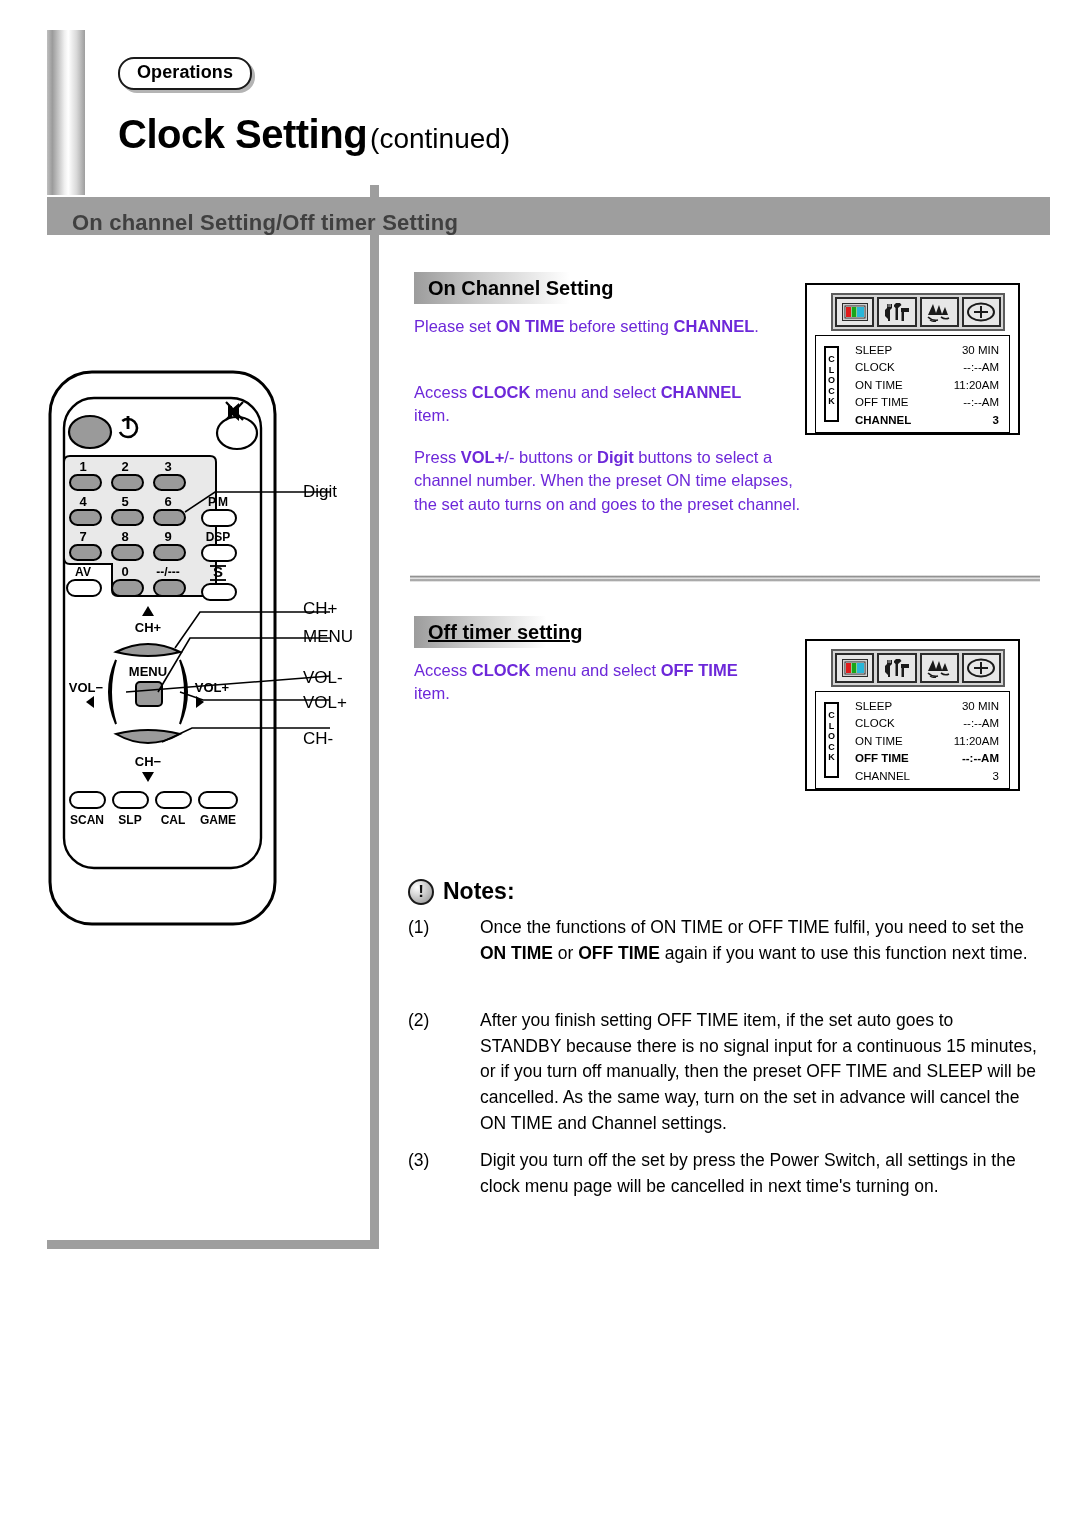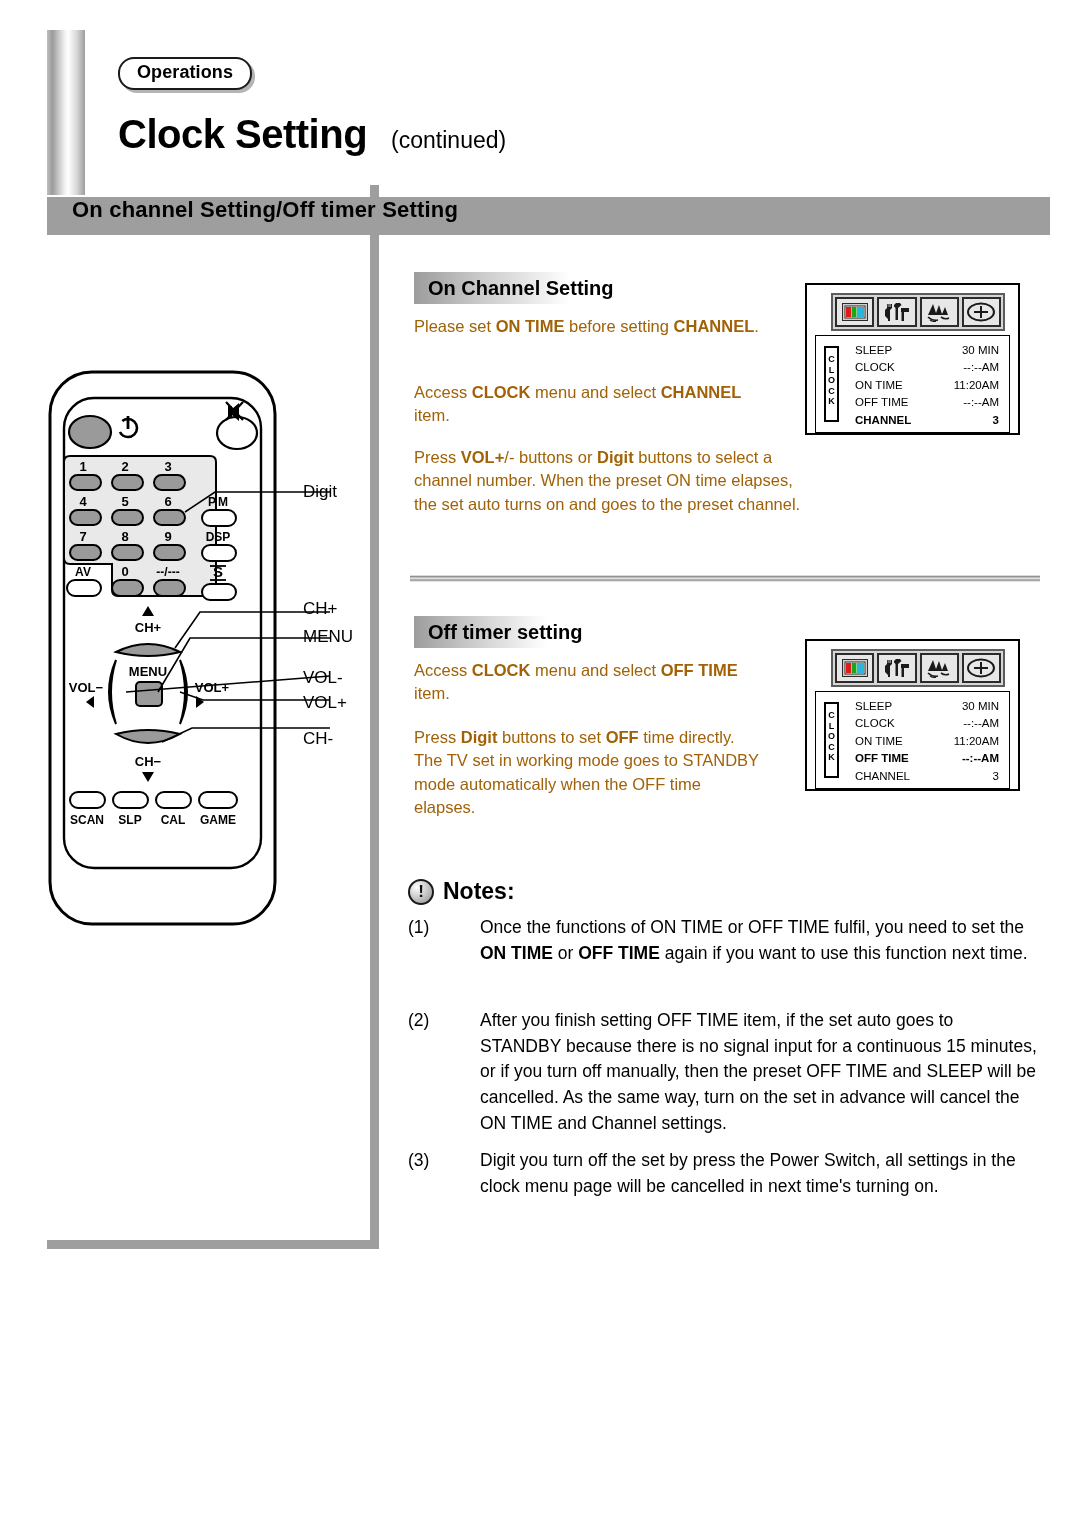--- a/index.html
+++ b/index.html
@@ -66,63 +66,63 @@
     left: 118px;
     top: 112px;
     white-space: nowrap;
   }
   .title-main {
     font-size: 40px;
     font-weight: bold;
     letter-spacing: -0.5px;
   }
   .title-sub {
-    font-size: 23px;
+    font-size: 28px;
     font-weight: normal;
-    margin-left: 24px;
+    margin-left: 3px;
   }
 
   
   .band {
     position: absolute;
     left: 47px;
     top: 197px;
     width: 1003px;
     height: 38px;
     background: #9e9e9e;
   }
   .band-label {
     position: absolute;
     left: 72px;
-    top: 197px;
-    color: #000000;
+    top: 210px;
+    color: #404040;
     font-size: 22px;
     font-weight: bold;
     letter-spacing: .2px;
   }
 
   
   .chip {
     position: absolute;
     height: 32px;
     line-height: 32px;
     padding: 0 16px 0 14px;
     font-size: 20px;
     font-weight: bold;
     background: linear-gradient(to right, #9c9c9c 0%, #c9c9c9 30%, #ffffff 72%, #ffffff 100%);
   }
   #chip-onchannel { left: 414px; top: 272px; }
-  #chip-offtimer  { left: 414px; top: 616px; }
+  #chip-offtimer  { left: 414px; top: 616px; text-decoration: underline; }
 
   
   .para {
     position: absolute;
     font-size: 16.5px;
     line-height: 1.42;
-    color: #a16207;
+    color: #6d28d9;
   }
   .para b { font-weight: bold; }
 
   #p-on-1  { left: 414px; top: 315px; width: 360px; }
   #p-on-2  { left: 414px; top: 381px; width: 360px; }
   #p-on-3  { left: 414px; top: 446px; width: 390px; }
 
   #p-off-1 { left: 414px; top: 659px; width: 340px; }
   #p-off-2 { left: 414px; top: 726px; width: 350px; }
 
@@ -361,23 +361,20 @@
     </div>
   </div>
 
   <div class="hr-grad"></div>
 
   <div class="chip" id="chip-offtimer">Off timer setting</div>
 
   <div class="para" id="p-off-1">
     Access <b>CLOCK</b> menu and select <b>OFF TIME</b> item.
   </div>
-  <div class="para" id="p-off-2">
-    Press <b>Digit</b> buttons to set <b>OFF</b> time directly. The TV set in working mode goes to STANDBY mode automatically when the OFF time elapses.
-  </div>
 
   <div class="osd" id="osd-2">
     <div class="osd-iconbar">
       <div class="osd-icon">
         <svg width="26" height="18" viewBox="0 0 26 18">
           <rect x="0.5" y="0.5" width="25" height="17" fill="#cfcfcf" stroke="#2b2b2b"></rect>
           <rect x="3" y="3" width="20" height="12" fill="#ffffff" stroke="#2b2b2b" stroke-width="1"></rect>
           <rect x="4" y="4" width="5" height="10" fill="#e01b1b"></rect>
           <rect x="9.5" y="4" width="5" height="10" fill="#1aa51a"></rect>
           <rect x="15" y="4" width="7" height="10" fill="#29b6d8"></rect>

